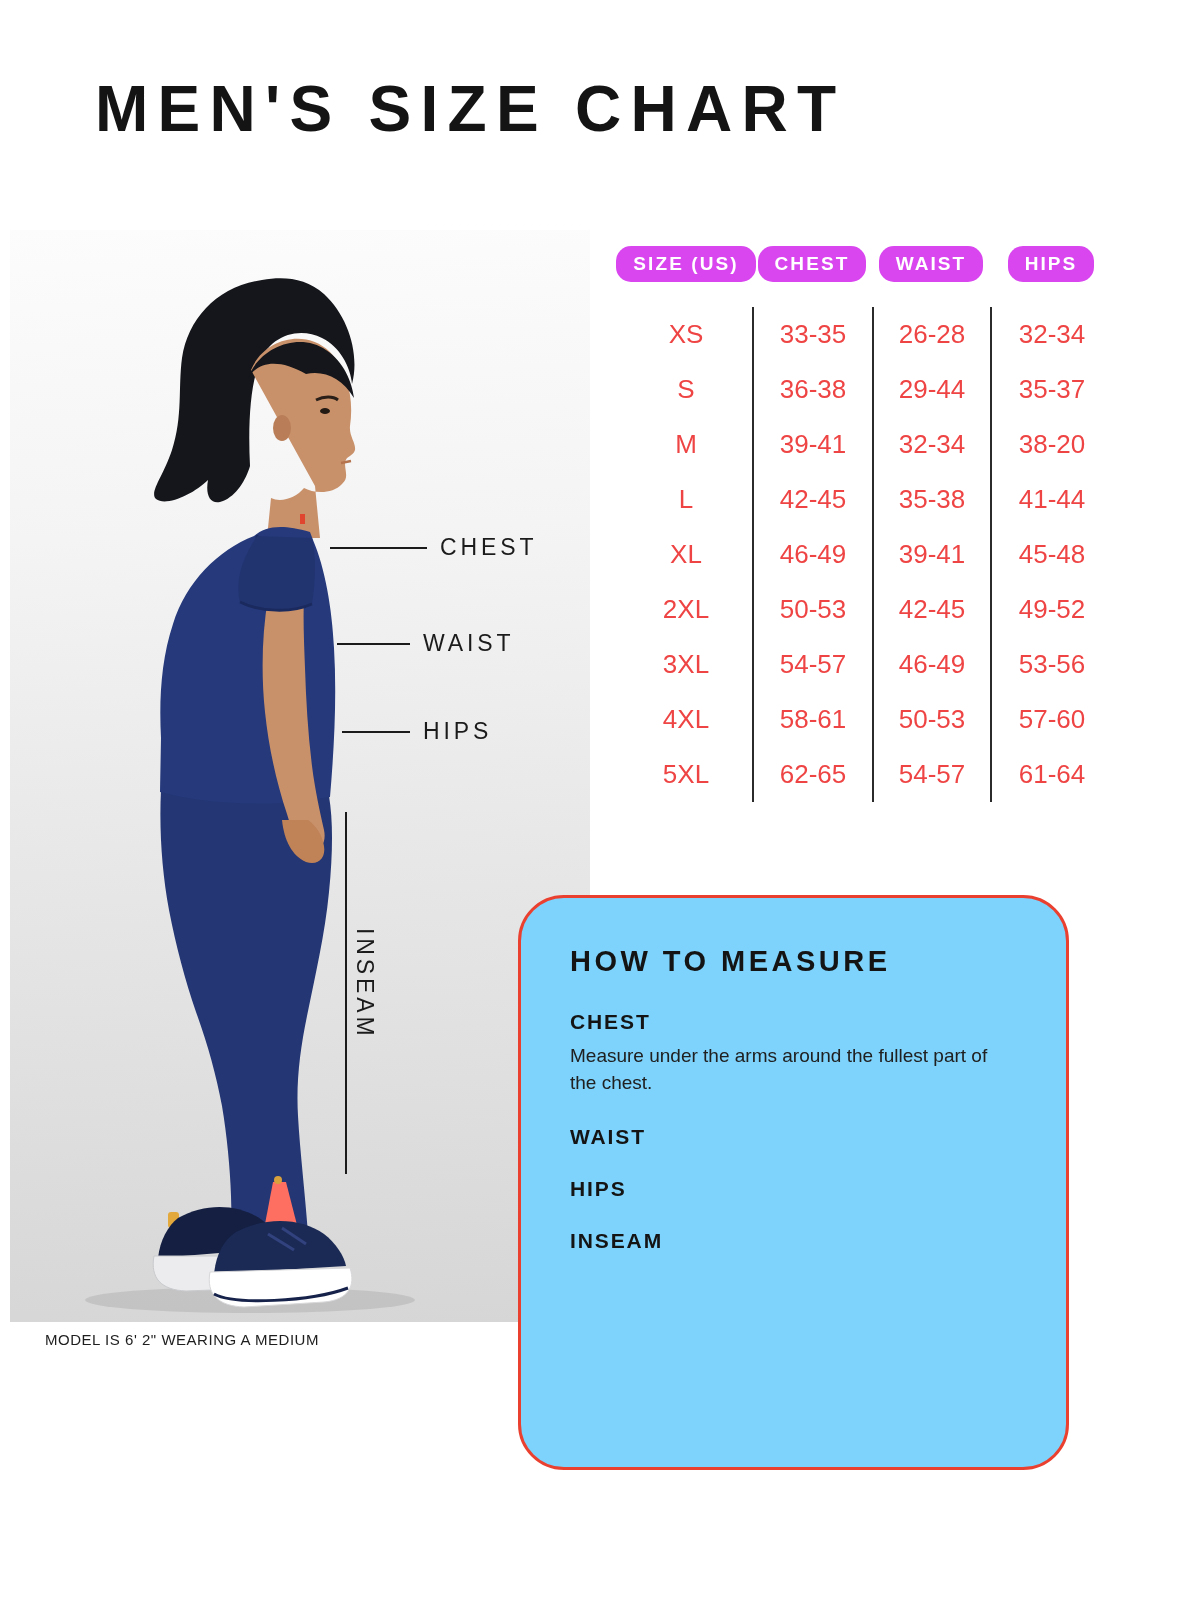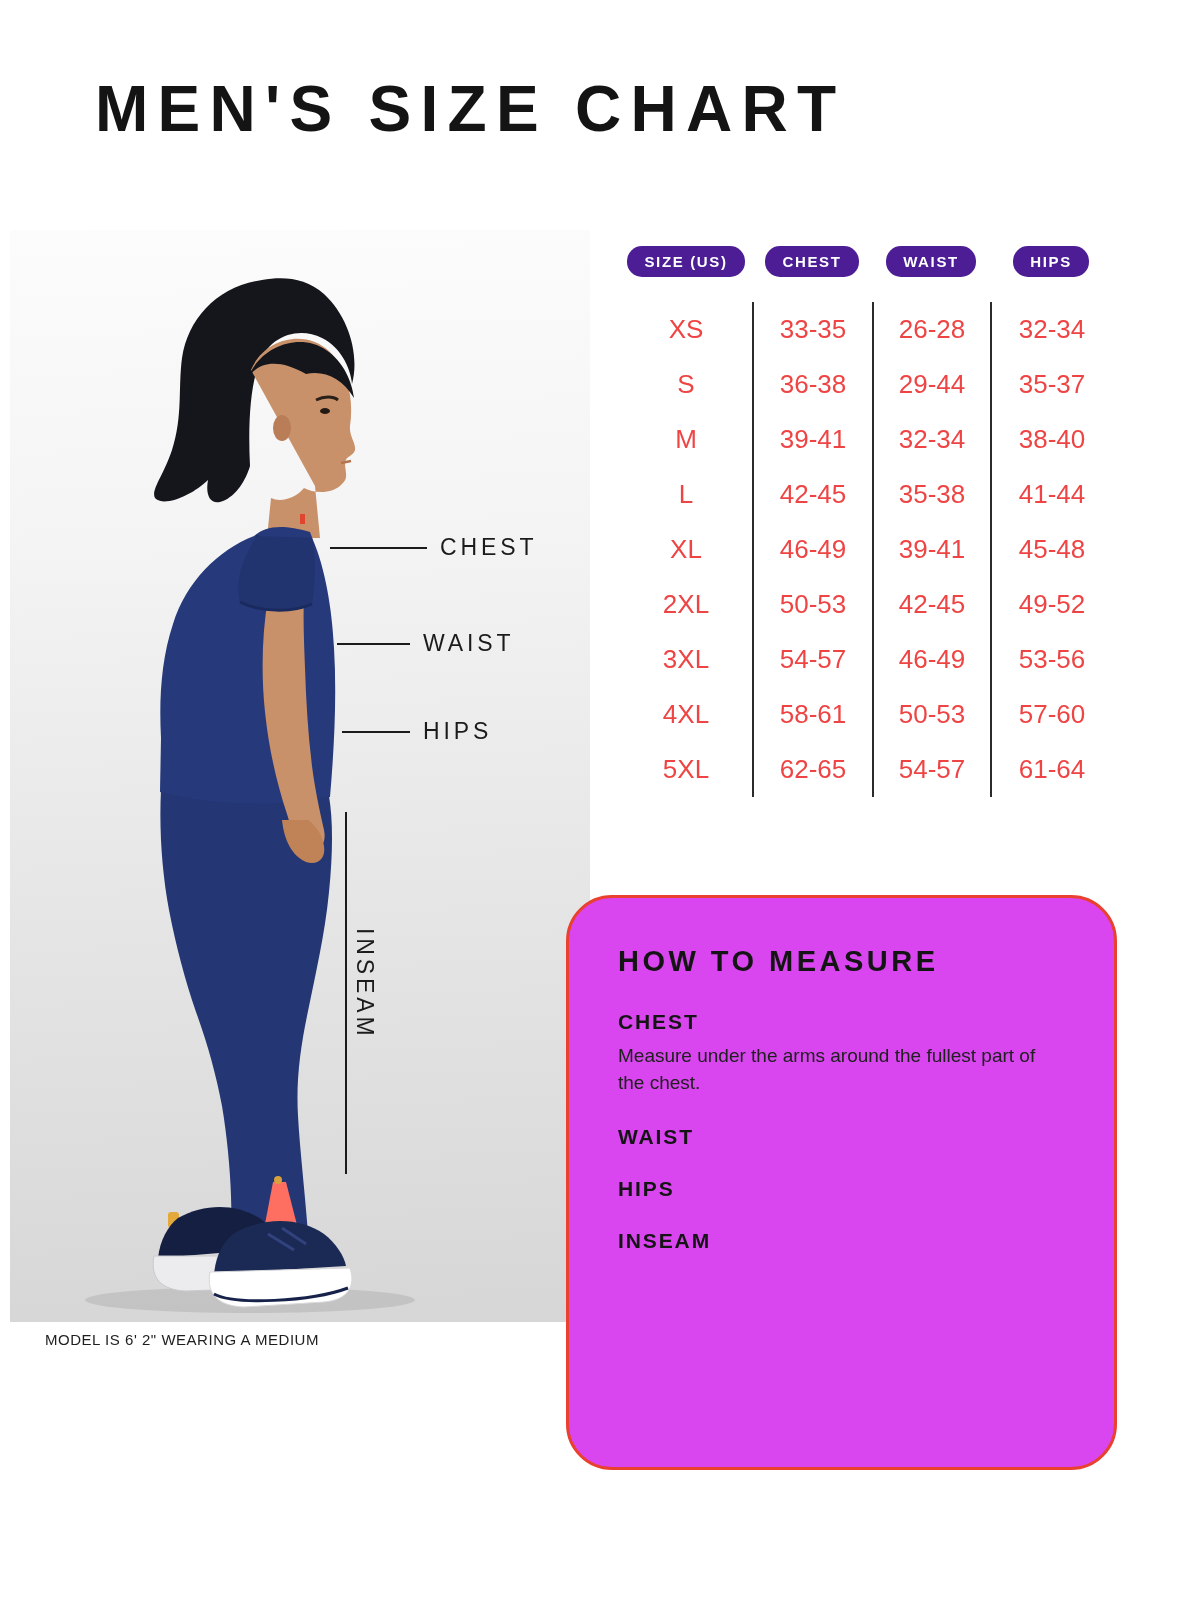--- a/index.html
+++ b/index.html
@@ -27,33 +27,33 @@
 
   .photo-caption{position:absolute;left:45px;top:1331px;font-size:15px;
     letter-spacing:0.035em;color:#1e1e1e;}
 
   
   #size-table{position:absolute;left:620px;top:246px;width:492px;}
   .pill-row{display:flex;}
   .pill-cell{display:flex;justify-content:center;}
   .pill-cell.c1{width:132px;} .pill-cell.c2{width:120px;}
   .pill-cell.c3{width:118px;} .pill-cell.c4{width:122px;}
-  .pill{background:#4c1d95;color:#ffffff;font-size:15px;font-weight:700;
+  .pill{background:#d946ef;color:#ffffff;font-size:19px;font-weight:700;
     letter-spacing:0.11em;padding:7px 17px;border-radius:15px;white-space:nowrap;}
   .rows{margin-top:25px;}
   .trow{display:flex;}
   .tcell{height:55px;display:flex;align-items:center;justify-content:center;
     font-size:26px;color:#ef4444;box-sizing:border-box;}
   .tcell.c1{width:132px;} .tcell.c2{width:120px;}
   .tcell.c3{width:118px;} .tcell.c4{width:122px;}
   .tcell.divided{border-left:2px solid #2b2b2b;}
 
   
-  #how-to-box{position:absolute;left:566px;top:895px;width:551px;height:575px;
-    background:#d946ef;border:3px solid #ea4030;border-radius:46px;
+  #how-to-box{position:absolute;left:518px;top:895px;width:551px;height:575px;
+    background:#7dd3fc;border:3px solid #ea4030;border-radius:46px;
     box-sizing:border-box;padding:47px 38px 0 49px;}
   .howto-title{font-size:29px;font-weight:800;letter-spacing:0.12em;color:#141414;}
   .howto-section{margin-top:28px;}
   .howto-section.first{margin-top:32px;}
   .howto-label{font-size:21px;font-weight:700;letter-spacing:0.09em;color:#141414;}
   .howto-text{margin-top:9px;font-size:19px;line-height:1.42;color:#202020;width:424px;}
 </style>
 </head>
 <body>
 
@@ -144,21 +144,21 @@
       <div class="trow">
         <div class="tcell c1">S</div>
         <div class="tcell c2 divided">36-38</div>
         <div class="tcell c3 divided">29-44</div>
         <div class="tcell c4 divided">35-37</div>
       </div>
       <div class="trow">
         <div class="tcell c1">M</div>
         <div class="tcell c2 divided">39-41</div>
         <div class="tcell c3 divided">32-34</div>
-        <div class="tcell c4 divided">38-40</div>
+        <div class="tcell c4 divided">38-20</div>
       </div>
       <div class="trow">
         <div class="tcell c1">L</div>
         <div class="tcell c2 divided">42-45</div>
         <div class="tcell c3 divided">35-38</div>
         <div class="tcell c4 divided">41-44</div>
       </div>
       <div class="trow">
         <div class="tcell c1">XL</div>
         <div class="tcell c2 divided">46-49</div>

